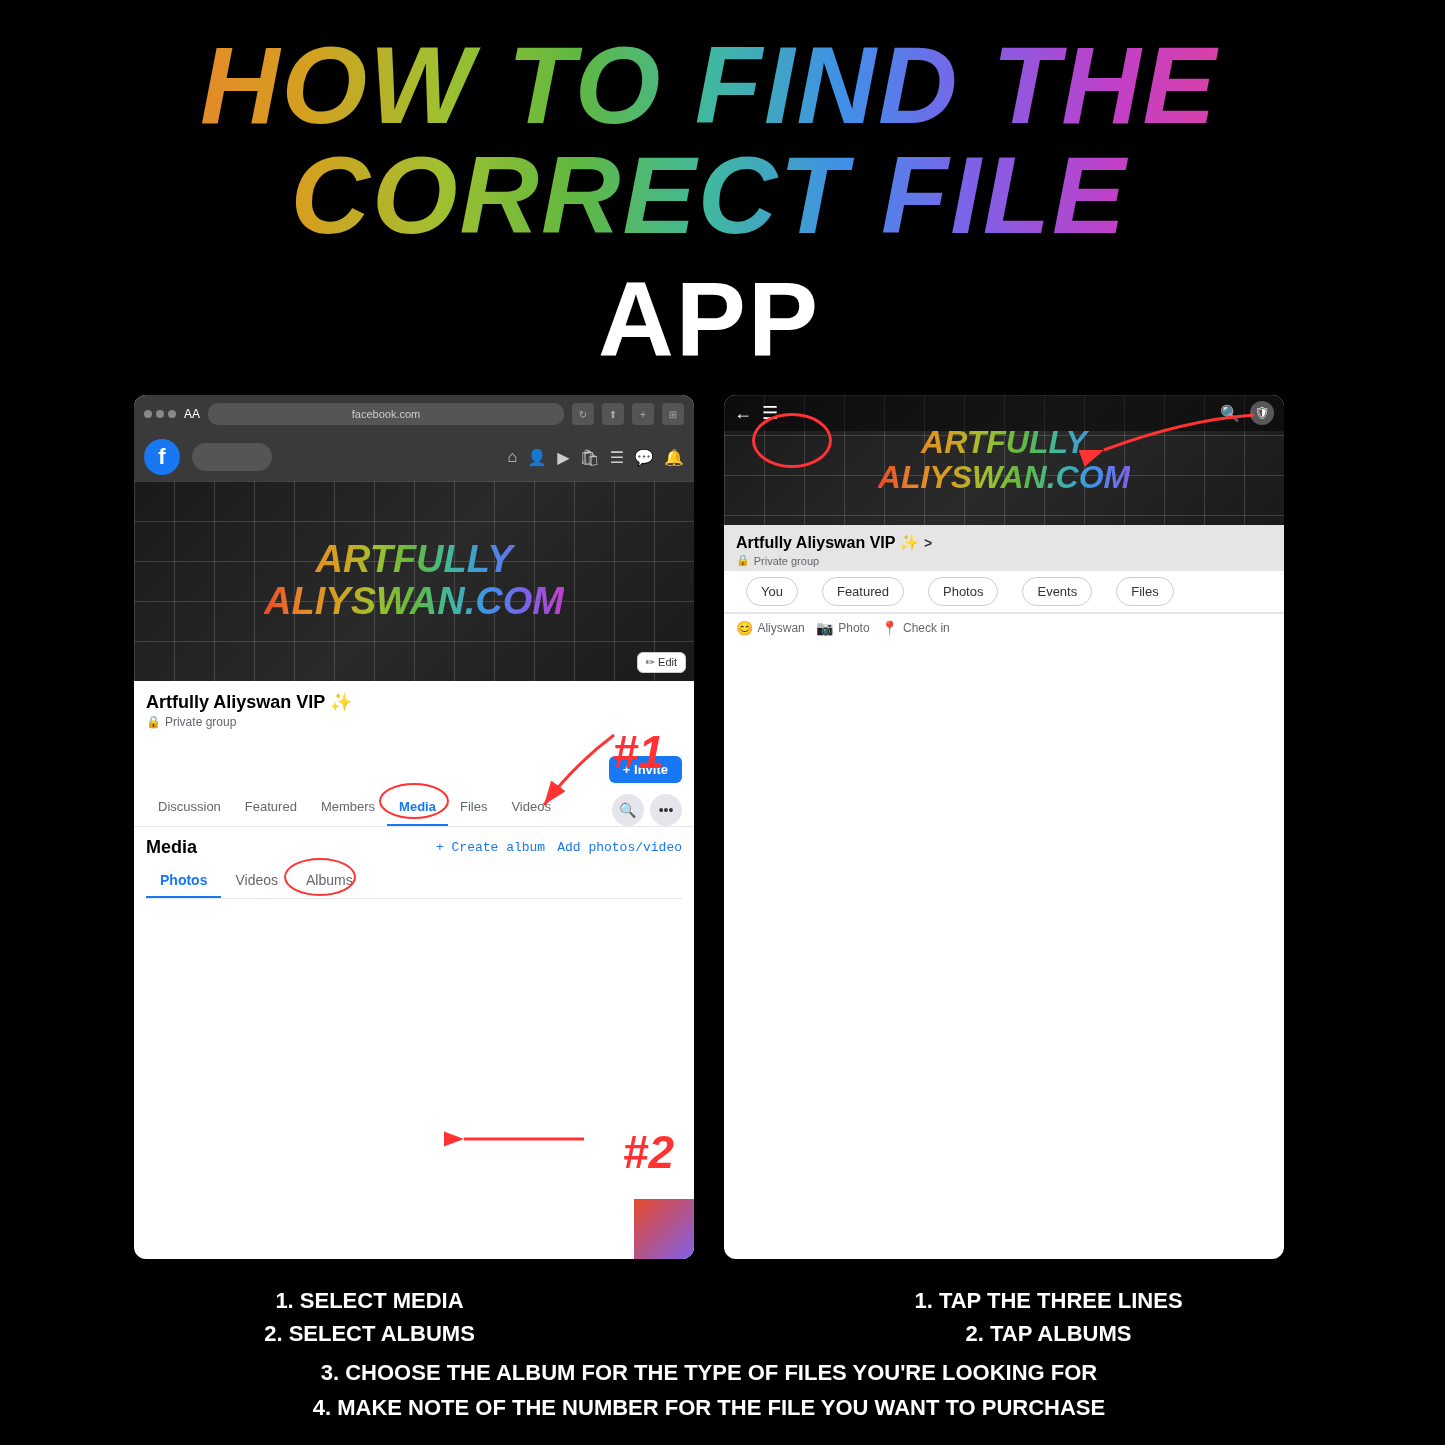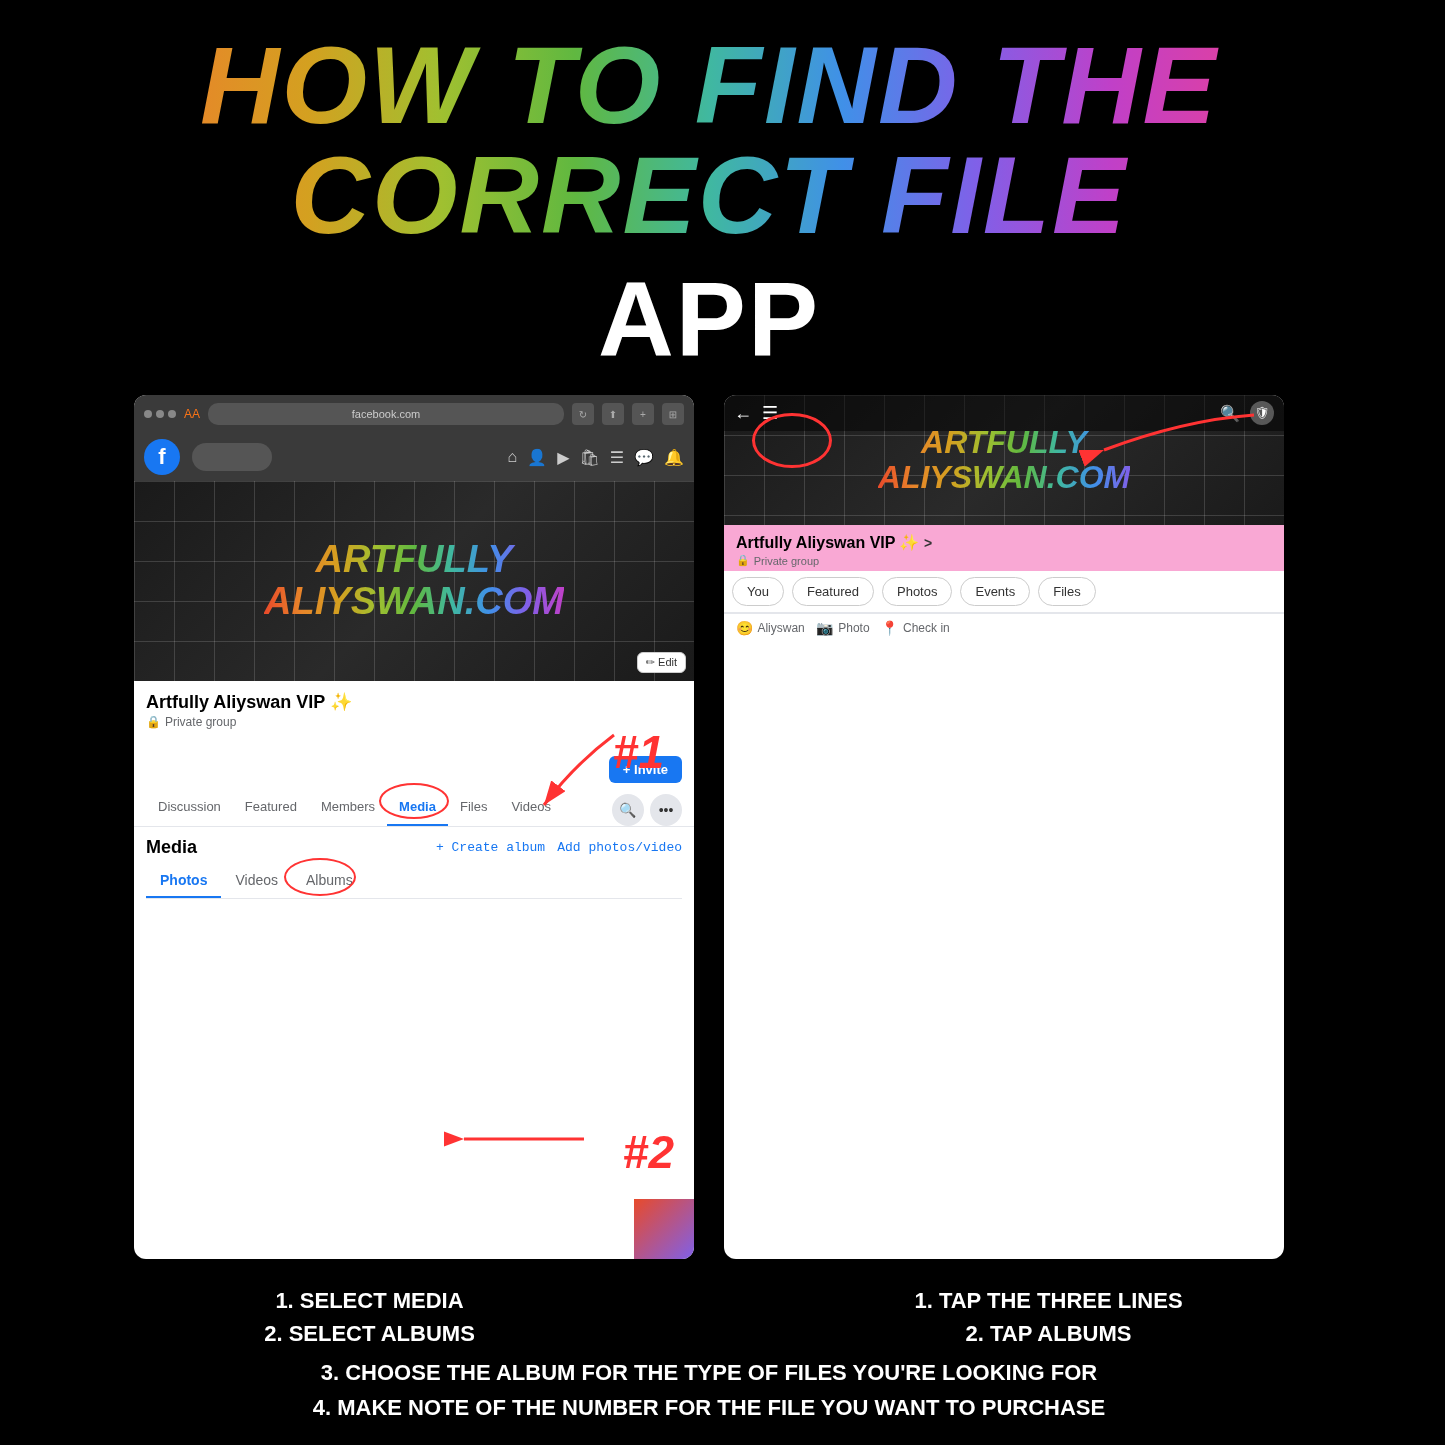--- a/index.html
+++ b/index.html
@@ -435,21 +435,21 @@
       border-radius: 50%;
       display: flex;
       align-items: center;
       justify-content: center;
       color: #fff;
       font-size: 12px;
     }
 
     
     .app-group-info {
-      background: #f9a8d4;
+      background: #e5e5e5;
       padding: 8px 12px 4px 12px;
     }
 
     .app-group-name {
       font-size: 16px;
       font-weight: 700;
       color: #000;
     }
 
     .app-group-private {
@@ -457,23 +457,23 @@
       align-items: center;
       gap: 4px;
       color: #65676b;
       font-size: 11px;
       margin-top: 2px;
     }
 
     
     .app-tabs {
       background: #fff;
-      padding: 6px 8px;
-      display: flex;
-      gap: 8px;
+      padding: 6px 22px;
+      display: flex;
+      gap: 24px;
       overflow-x: hidden;
       border-bottom: 1px solid #e4e6eb;
     }
 
     .app-tab {
       padding: 6px 14px;
       border: 1px solid #ccc;
       border-radius: 20px;
       font-size: 13px;
       color: #333;
@@ -586,21 +586,21 @@
   <div class="screenshots-row">
 
     <div class="browser-screenshot" style="position:relative;">
 
       <div class="browser-bar">
         <div class="browser-dots">
           <div class="browser-dot"></div>
           <div class="browser-dot"></div>
           <div class="browser-dot"></div>
         </div>
-        <span style="color:#f97316;font-size:12px;">AA</span>
+        <span style="color:#ffffff;font-size:12px;">AA</span>
         <div class="browser-url">
           <span class="browser-url-text">facebook.com</span>
         </div>
         <div class="browser-nav-icons">
           <div class="browser-icon-box">
               <span style="color:#aaa;font-size:10px;">↻</span>
             </div>
           <div class="browser-icon-box">
               <span style="color:#aaa;font-size:10px;">⬆</span>
             </div>

